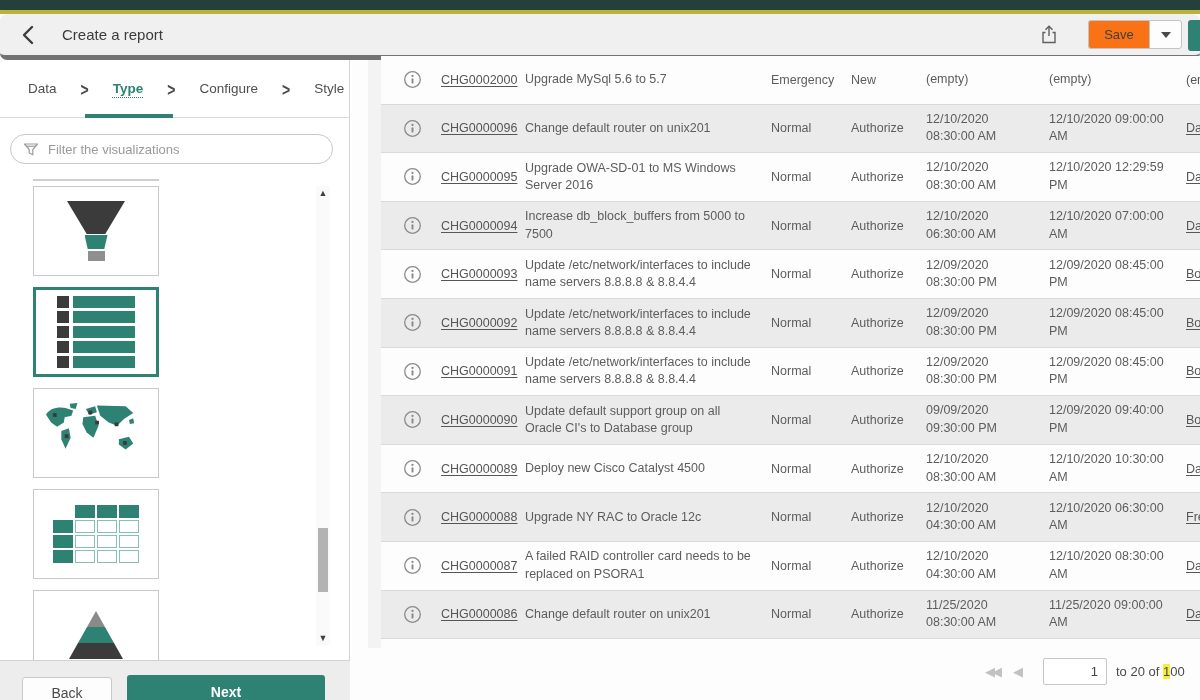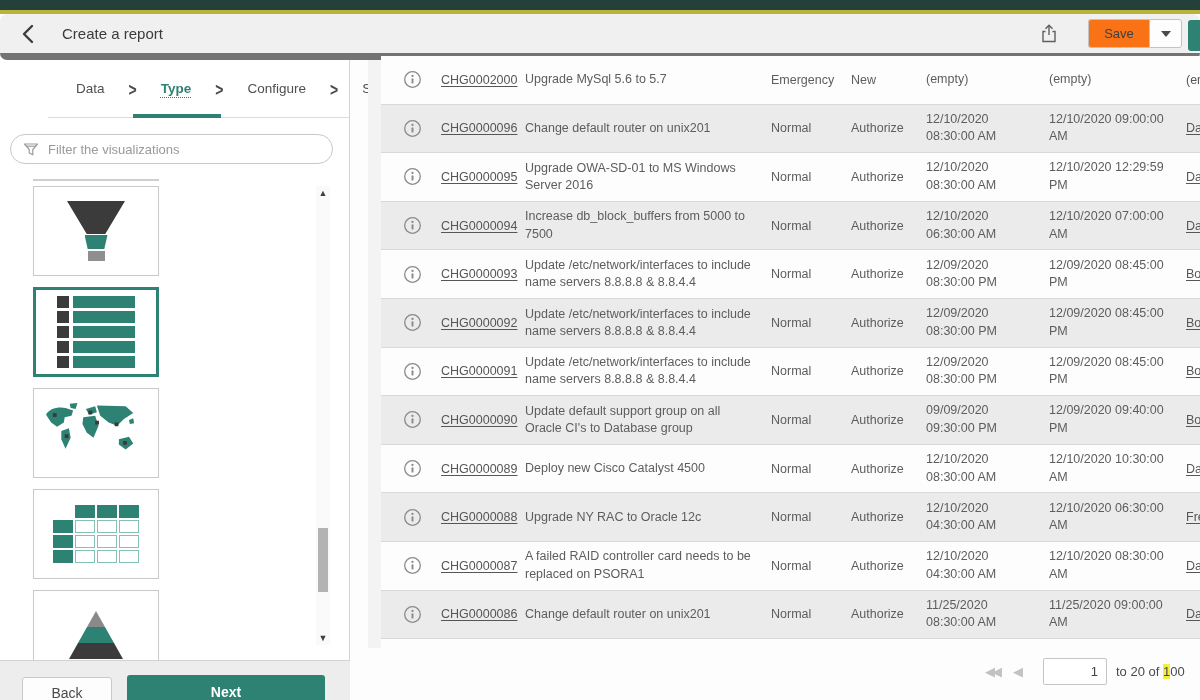--- a/index.html
+++ b/index.html
@@ -5,34 +5,34 @@
   * { box-sizing: border-box; margin: 0; padding: 0; }
   html,body { width:1200px; height:700px; }
   body { font-family: "Liberation Sans","DejaVu Sans",sans-serif; background:#fff; overflow:hidden; }
   .stage { position:relative; width:1200px; height:700px; overflow:hidden; background:#fdfdfd; }
 
   
   .topbar { position:absolute; left:0; top:0; width:1200px; height:10px; background:#24403a; }
   .stripe { position:absolute; left:0; top:10px; width:1200px; height:4px; background:#b9b23c; }
 
   
-  .appbar { position:absolute; left:0; top:14px; width:1200px; height:46px; background:#f0f0f0; border-bottom:7px solid #737373; display:flex; align-items:center;border-radius:7px; }
+  .appbar { position:absolute; left:0; top:14px; width:1200px; height:46px; background:#f0f0f0; border-bottom:5px solid #737373; display:flex; align-items:center;border-radius:7px; }
   .back-btn { background:none; border:none; margin-left:20px; cursor:pointer; width:22px; height:24px; display:flex; align-items:center; }
   .page-title { font-size:15px; font-weight:400; color:#3b3b3b; margin-left:20px; }
   .appbar .spacer { flex:1; }
   .share-btn { background:none; border:none; cursor:pointer; margin-right:30px; display:flex; align-items:center; }
   .save-split { display:flex; margin-right:18px; }
   .save-main { width:61px; height:29px; background:#f97316; border:1px solid #c3c3c3; border-right:none; border-radius:3px 0 0 3px; font-size:13px; color:#3f3f3f; cursor:pointer; font-family:inherit; }
   .save-caret { width:33px; height:29px; background:#fdfdfd; border:1px solid #c3c3c3; border-radius:0 3px 3px 0; cursor:pointer; display:flex; align-items:center; justify-content:center; }
   .caret-down { width:0; height:0; border-left:5px solid transparent; border-right:5px solid transparent; border-top:6px solid #4a4a4a; }
   .edge-btn { position:absolute; right:0; top:6px; width:12px; height:31px; background:#2e8273; border-radius:3px 0 0 3px; cursor:pointer; border:none; }
 
   
   .panel { position:absolute; left:0; top:60px; width:350px; height:600px; background:#fff; border-right:1px solid #d4d4d4; }
-  .steps { position:relative; height:58px; border-bottom:1px solid #dcdcdc; display:flex; align-items:center; gap:24px; padding-left:28px; font-size:13.5px; color:#4f4f4f;margin-left:48px; }
+  .steps { position:relative; height:58px; border-bottom:1px solid #dcdcdc; display:flex; align-items:center; gap:24px; padding-left:28px; font-size:13.5px; color:#4f4f4f; }
   .step { cursor:pointer; }
   .step.active { color:#2e8273; font-weight:600; text-decoration:underline dotted 1px; text-underline-offset:4px; }
   .chev { color:#4a4a4a; font-weight:600; font-size:14px; transform:scaleY(1.35); }
   .step-underline { position:absolute; left:85px; top:54px; width:88px; height:4px; background:#2e8273; }
 
   .filter-wrap { position:absolute; left:10px; top:74px; width:323px; height:30px; border:1px solid #c8c8c8; border-radius:15px; background:#fff; display:flex; align-items:center; padding-left:12px; }
   .filter-wrap input { border:none; outline:none; flex:1; font-size:13px; color:#4a4a4a; margin-left:9px; background:transparent; font-family:inherit; }
   .filter-wrap input::placeholder { color:#9a9a9a; }
 
   .viz-list { position:absolute; left:0; top:118px; width:349px; height:482px; overflow:hidden; }

